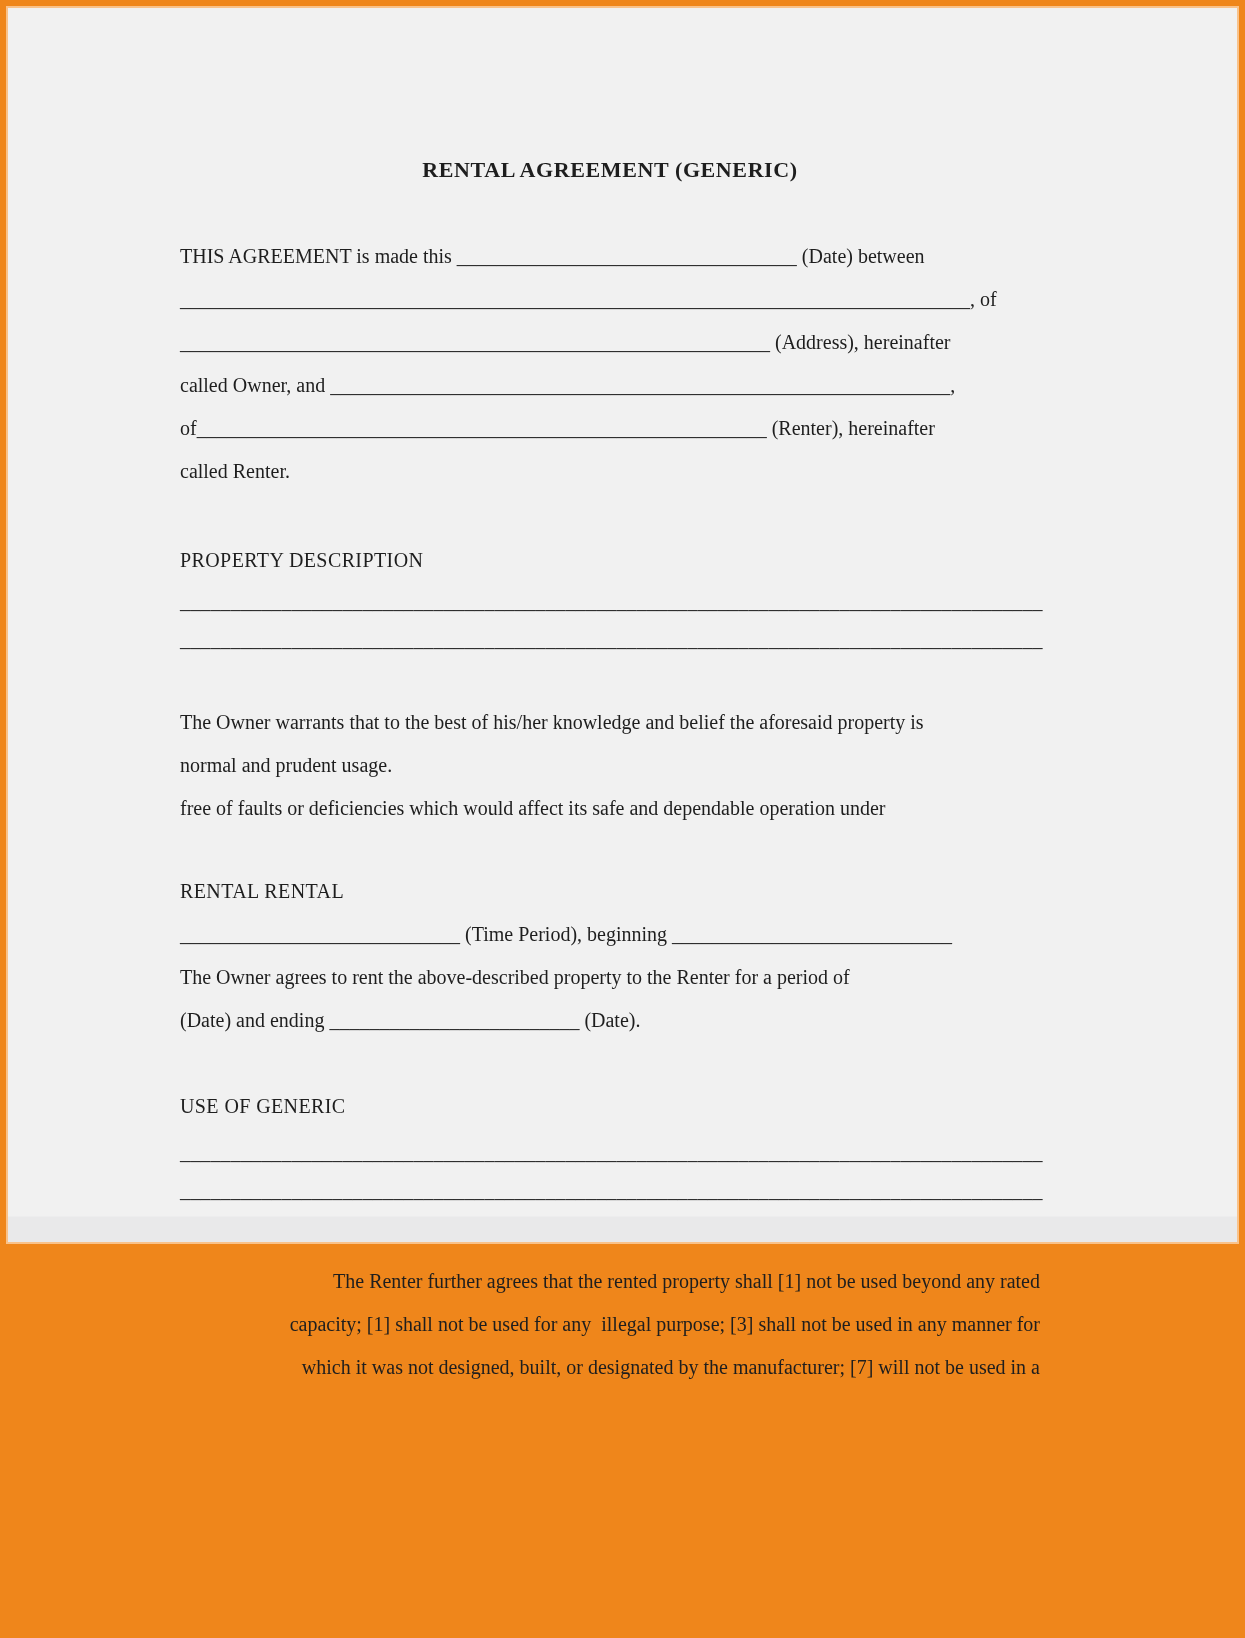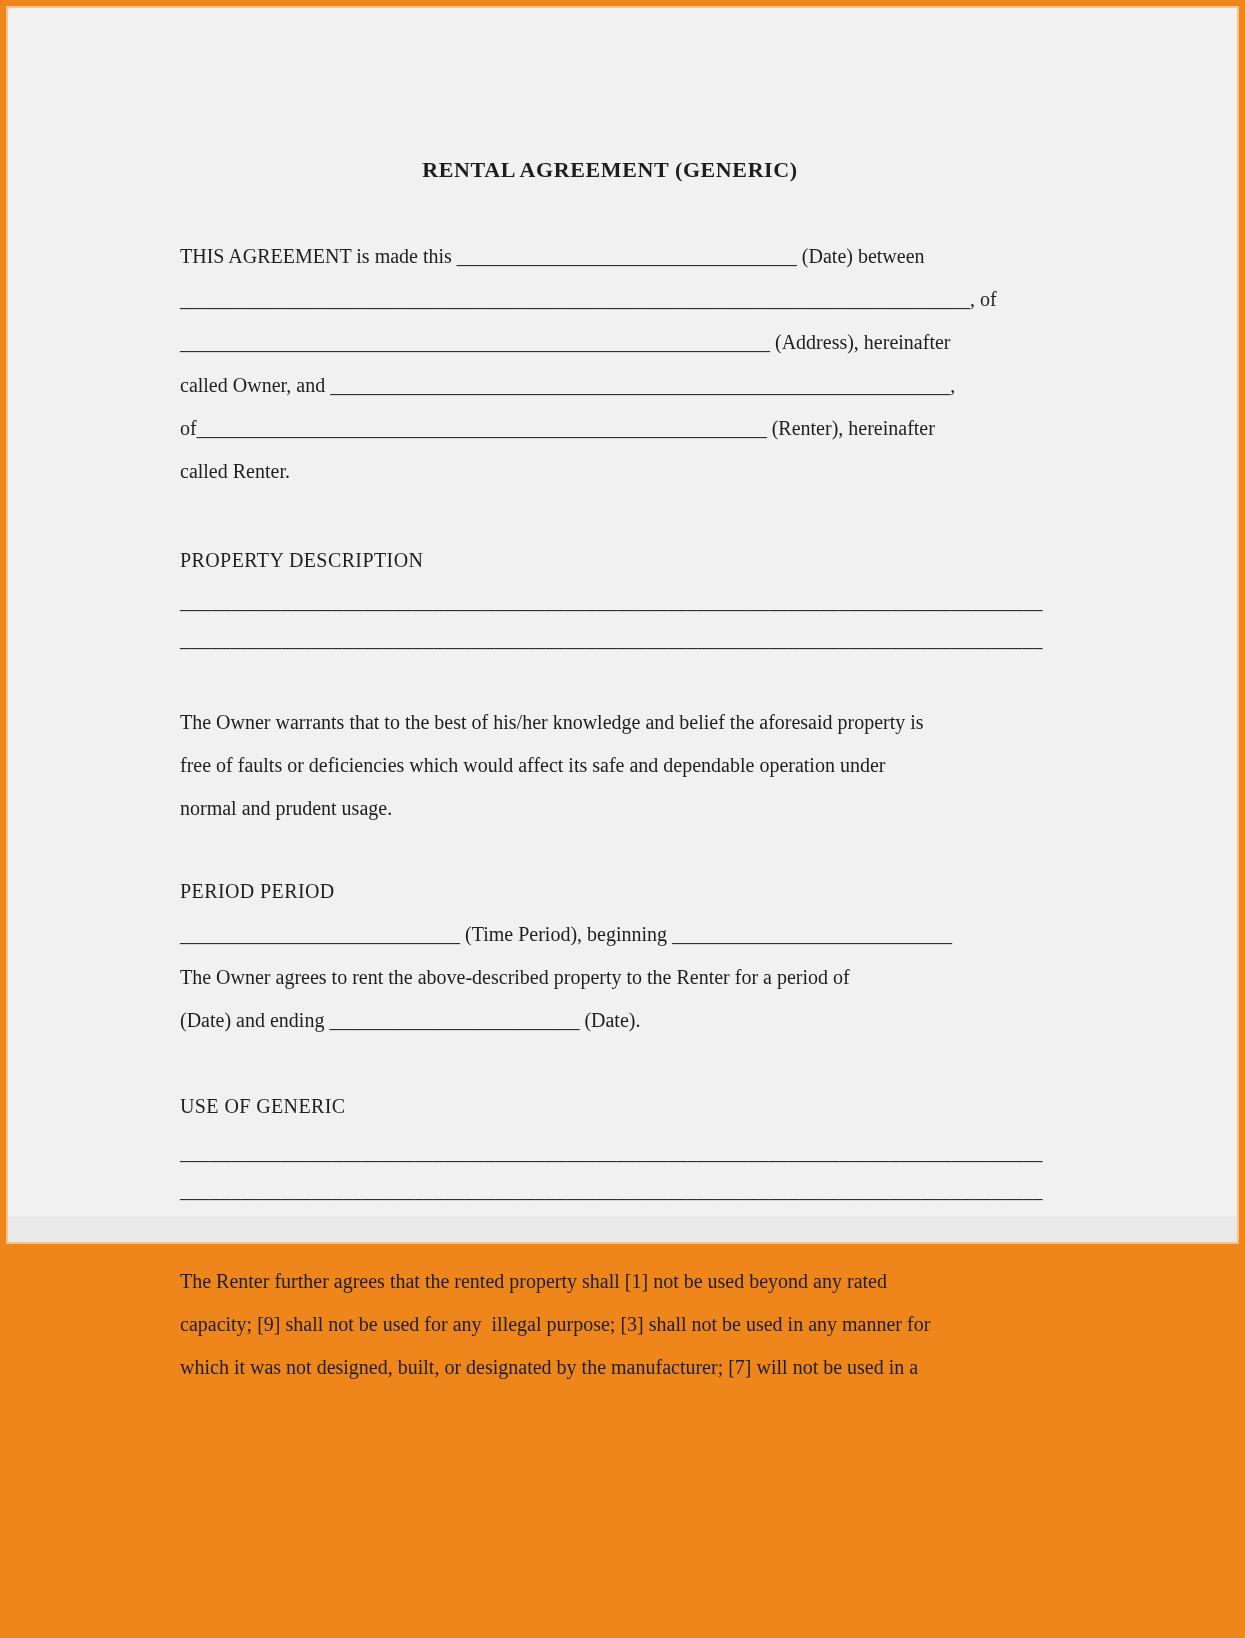--- a/index.html
+++ b/index.html
@@ -62,21 +62,21 @@
     white-space: pre;
   }
   .sec-intro      { margin-top: 44px; }
   .sec-pd-head    { margin-top: 46px; }
   .sec-pd-lines   { margin-top: 0; }
   .sec-warranty   { margin-top: 43px; }
   .sec-rp-head    { margin-top: 40px; }
   .sec-rp-lines   { margin-top: 0; }
   .sec-uop-head   { margin-top: 43px; }
   .sec-uop-lines  { margin-top: 5px; }
-  .sec-rt         { margin-top: 51px; }
+  .sec-rt         { margin-top: 51px; text-align: right; }
 </style>
 </head>
 <body>
 
 <div class="page">
   <div class="doc">
 
     <div class="title">RENTAL AGREEMENT (GENERIC)</div>
 
     <div class="sec-intro">
@@ -90,41 +90,41 @@
 
     <div class="heading sec-pd-head">PROPERTY DESCRIPTION</div>
 
     <div class="sec-pd-lines">
       <div class="uline">_____________________________________________________________________________________</div>
       <div class="uline">_____________________________________________________________________________________</div>
     </div>
 
     <div class="sec-warranty">
       <div class="line">The Owner warrants that to the best of his/her knowledge and belief the aforesaid property is</div>
+      <div class="line">normal and prudent usage.</div>
       <div class="line">free of faults or deficiencies which would affect its safe and dependable operation under</div>
-      <div class="line">normal and prudent usage.</div>
     </div>
 
-    <div class="heading sec-rp-head">PERIOD PERIOD</div>
+    <div class="heading sec-rp-head">RENTAL RENTAL</div>
 
     <div class="sec-rp-lines">
       <div class="line">____________________________ (Time Period), beginning ____________________________</div>
       <div class="line">The Owner agrees to rent the above-described property to the Renter for a period of</div>
       <div class="line">(Date) and ending _________________________ (Date).</div>
     </div>
 
     <div class="heading sec-uop-head">USE OF GENERIC</div>
 
     <div class="sec-uop-lines">
       <div class="uline">_____________________________________________________________________________________</div>
       <div class="uline">_____________________________________________________________________________________</div>
     </div>
 
     <div class="sec-rt">
       <div class="line">The Renter further agrees that the rented property shall [1] not be used beyond any rated</div>
-      <div class="line">capacity; [9] shall not be used for any  illegal purpose; [3] shall not be used in any manner for</div>
+      <div class="line">capacity; [1] shall not be used for any  illegal purpose; [3] shall not be used in any manner for</div>
       <div class="line">which it was not designed, built, or designated by the manufacturer; [7] will not be used in a</div>
     </div>
 
   </div>
 
   <div class="footer-band"></div>
 </div>
 
 </body></html>

